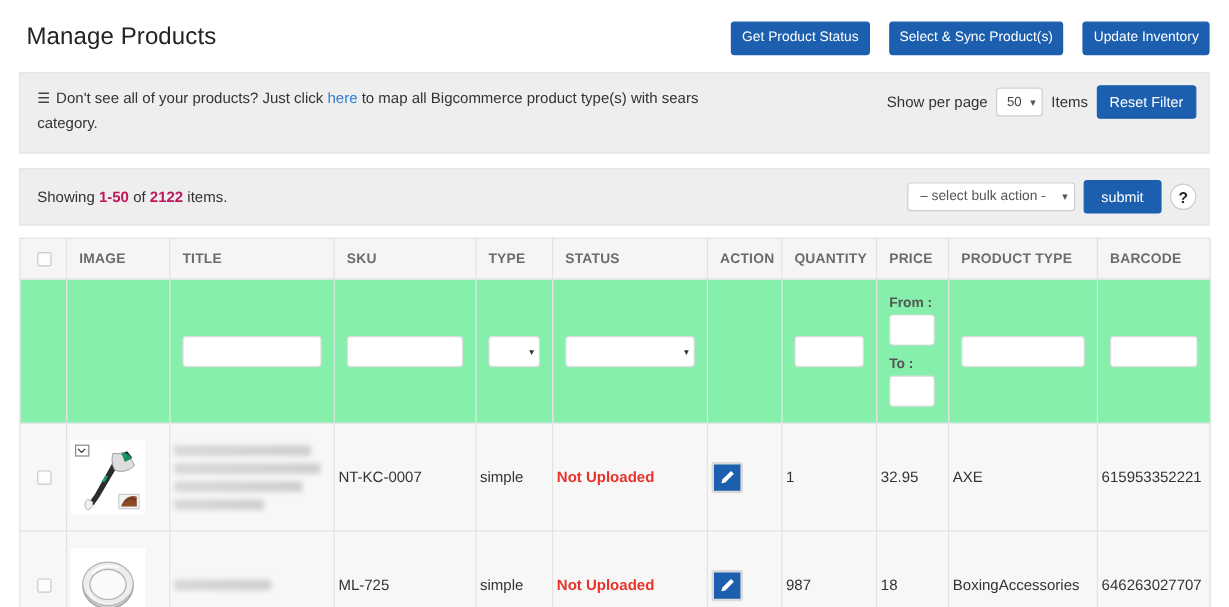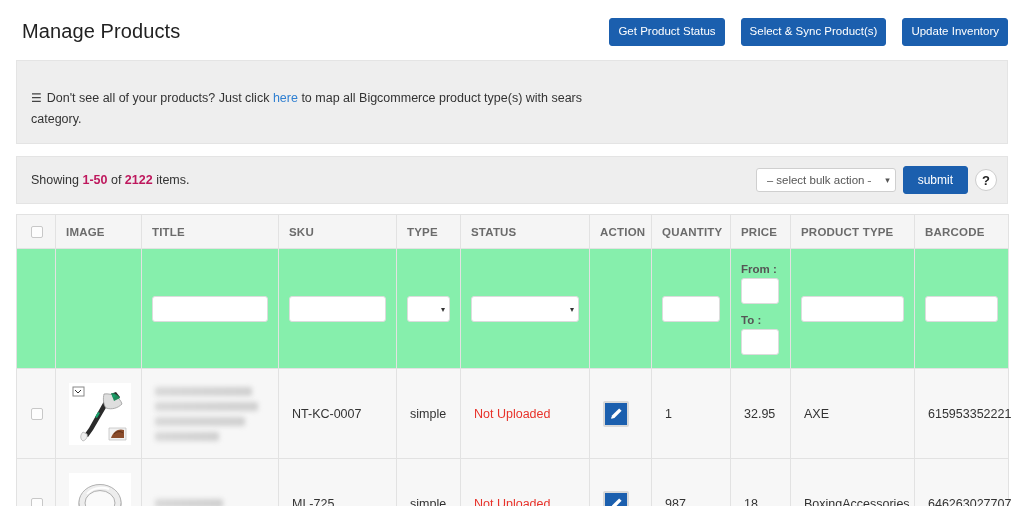--- a/index.html
+++ b/index.html
@@ -28,21 +28,21 @@
     padding: 7px 8px; cursor: pointer; white-space: nowrap;
     font-family: "Liberation Sans", sans-serif;
   }
 
   
   .notice {
     margin: 0 16px; background: #eeeeee; border: 1px solid #e4e4e4;
     padding: 11px 14px 12px 14px; position: relative; min-height: 46px;
   }
   .notice-text {
-    font-size: 12.5px; color: #333; line-height: 1.75; max-width: 600px; margin-top: 16px;
+    font-size: 12.5px; color: #333; line-height: 1.75; max-width: 600px;
   }
   .list-icon { font-size: 12px; color: #444; margin-right: 5px; }
   .notice-link { color: #2f7fd1; text-decoration: none; cursor: pointer; }
   .notice-right {
     position: absolute; right: 10px; top: 10px;
     display: flex; align-items: center; gap: 7px;
   }
   .lbl-sm { font-size: 12.5px; color: #333; white-space: nowrap; }
   .sel-box {
     appearance: none; -webkit-appearance: none;
@@ -130,34 +130,34 @@
   .range-in {
     border: 1px solid #dcdcdc; border-radius: 3px; background: #fff;
     height: 26px; width: 38px; font-size: 12px; padding: 0 4px;
     font-family: "Liberation Sans", sans-serif; color: #333;
   }
   .range-gap { height: 10px; }
 
   
   tr.data-row td {
     background: #f7f7f7; height: 90px; vertical-align: middle;
-    padding: 0 13px; font-size: 12.5px; color: #333;
+    padding: 0 3px; font-size: 12.5px; color: #333;
   }
   tr.data-row td.cbx-col { text-align: center; padding: 0; }
   .thumb {
     width: 62px; height: 62px; background: #fff; border: 1px solid #fff;
     display: flex; align-items: center; justify-content: center;
     overflow: hidden;
   }
   .redacted-line {
     height: 9px; border-radius: 2px;
     background: linear-gradient(90deg,#d8d8d8,#cfcfcf);
     filter: blur(2.4px); margin-bottom: 6px;
   }
-  .status-red { color: #e8322a; font-size: 12.5px; font-weight: normal; }
+  .status-red { color: #e8322a; font-size: 12.5px; font-weight: bold; }
   .edit-btn {
     width: 26px; height: 26px; background: #1b5fae; border: 2px solid #d9d9d9;
     border-radius: 2px; display: flex; align-items: center;
     justify-content: center; cursor: pointer;
   }
   .edit-btn svg { display: block; }
 </style>
 </head>
 <body>
 
@@ -168,20 +168,30 @@
     <div class="header-actions">
       <button class="btn-blue">Get Product Status</button>
       <button class="btn-blue">Select &amp; Sync Product(s)</button>
       <button class="btn-blue">Update Inventory</button>
     </div>
   </div>
 
   <div class="notice">
     <div class="notice-text">
       <span class="list-icon">☰</span><span>Don't see all of your products? Just click </span><a class="notice-link">here</a><span> to map all Bigcommerce product type(s) with sears category.</span>
+    </div>
+    <div class="notice-right">
+      <span class="lbl-sm">Show per page</span>
+      <span class="sel-wrap">
+        <select class="sel-box">
+          <option>50</option>
+        </select>
+      </span>
+      <span class="lbl-sm">Items</span>
+      <button class="btn-blue" style="padding:7px 10px;font-size:12px;">Reset Filter</button>
     </div>
   </div>
 
   <div class="showing-bar">
     <div class="showing-text"><span>Showing </span><b>1-50</b><span> of </span><b>2122</b><span> items.</span></div>
     <div class="showing-right">
       <span class="sel-wrap">
         <select class="bulk-select">
           <option>– select bulk action –</option>
         </select>

